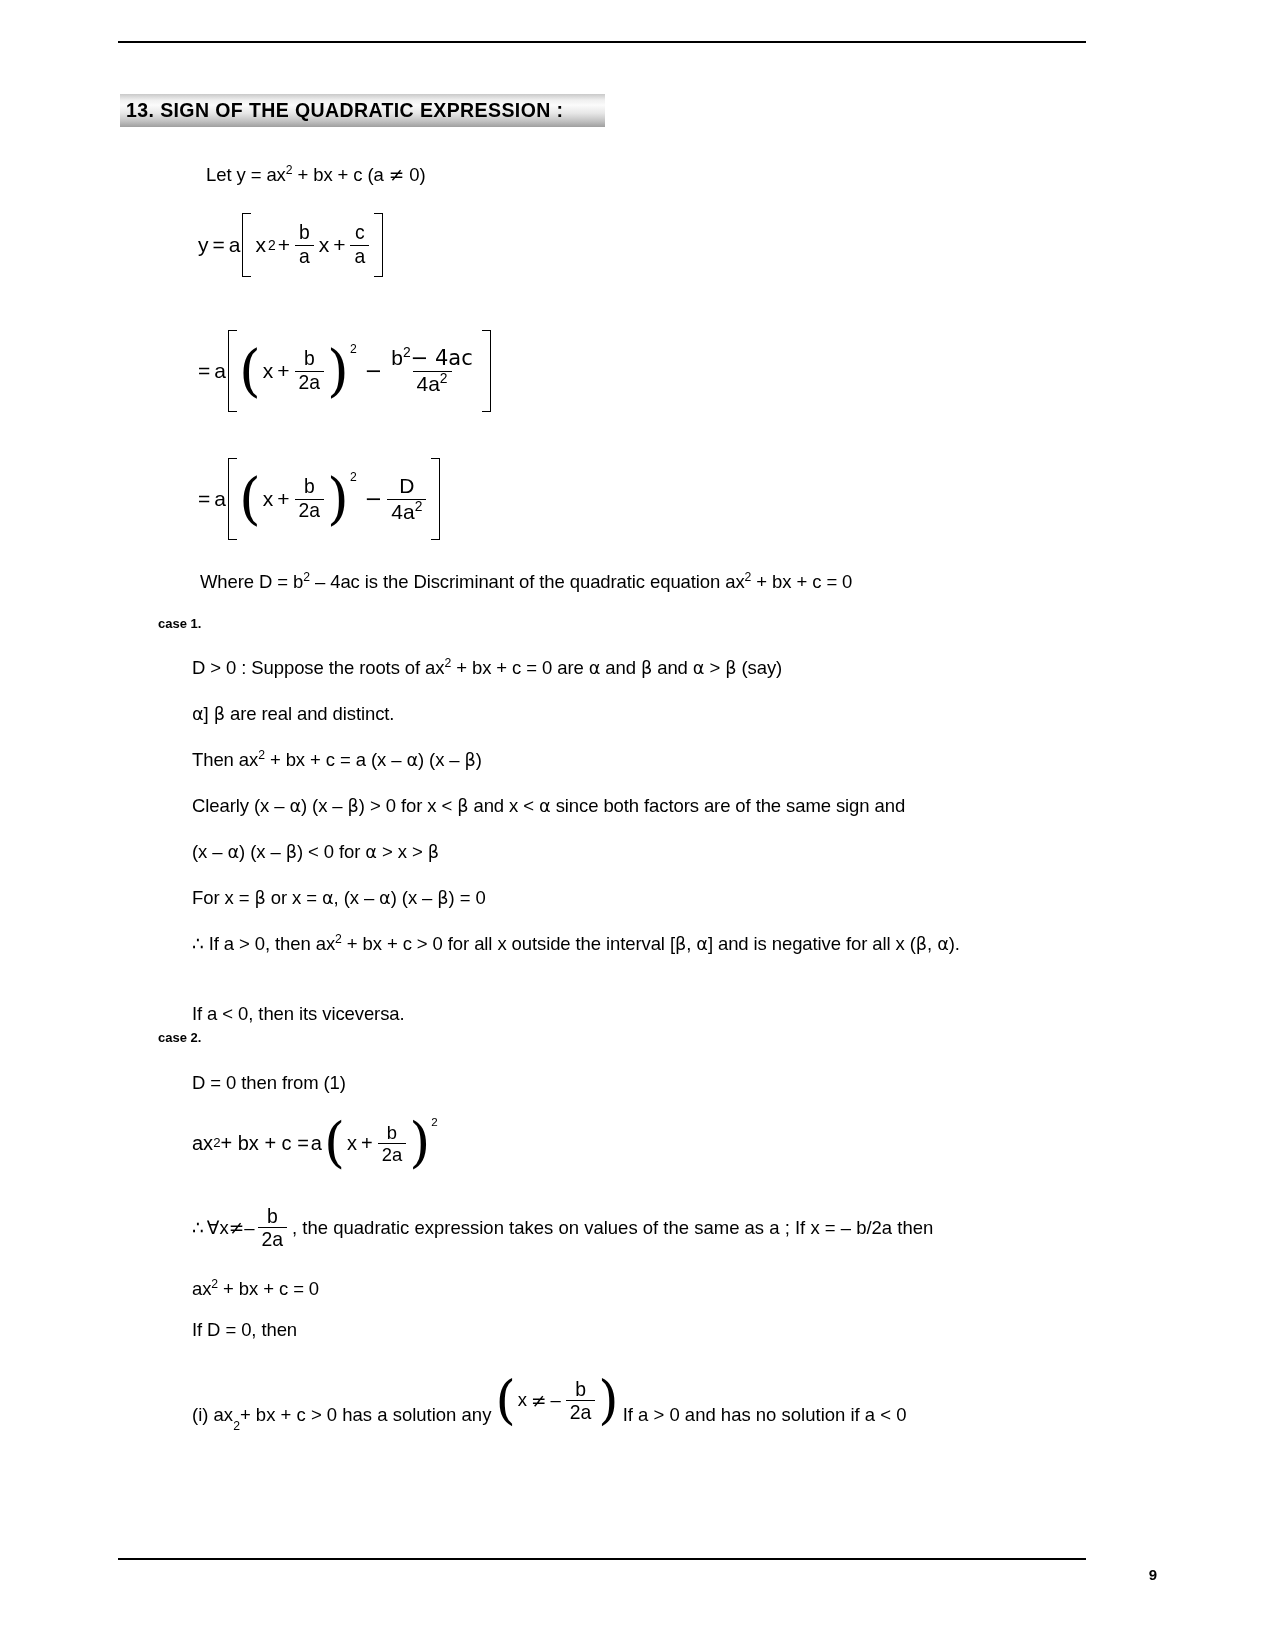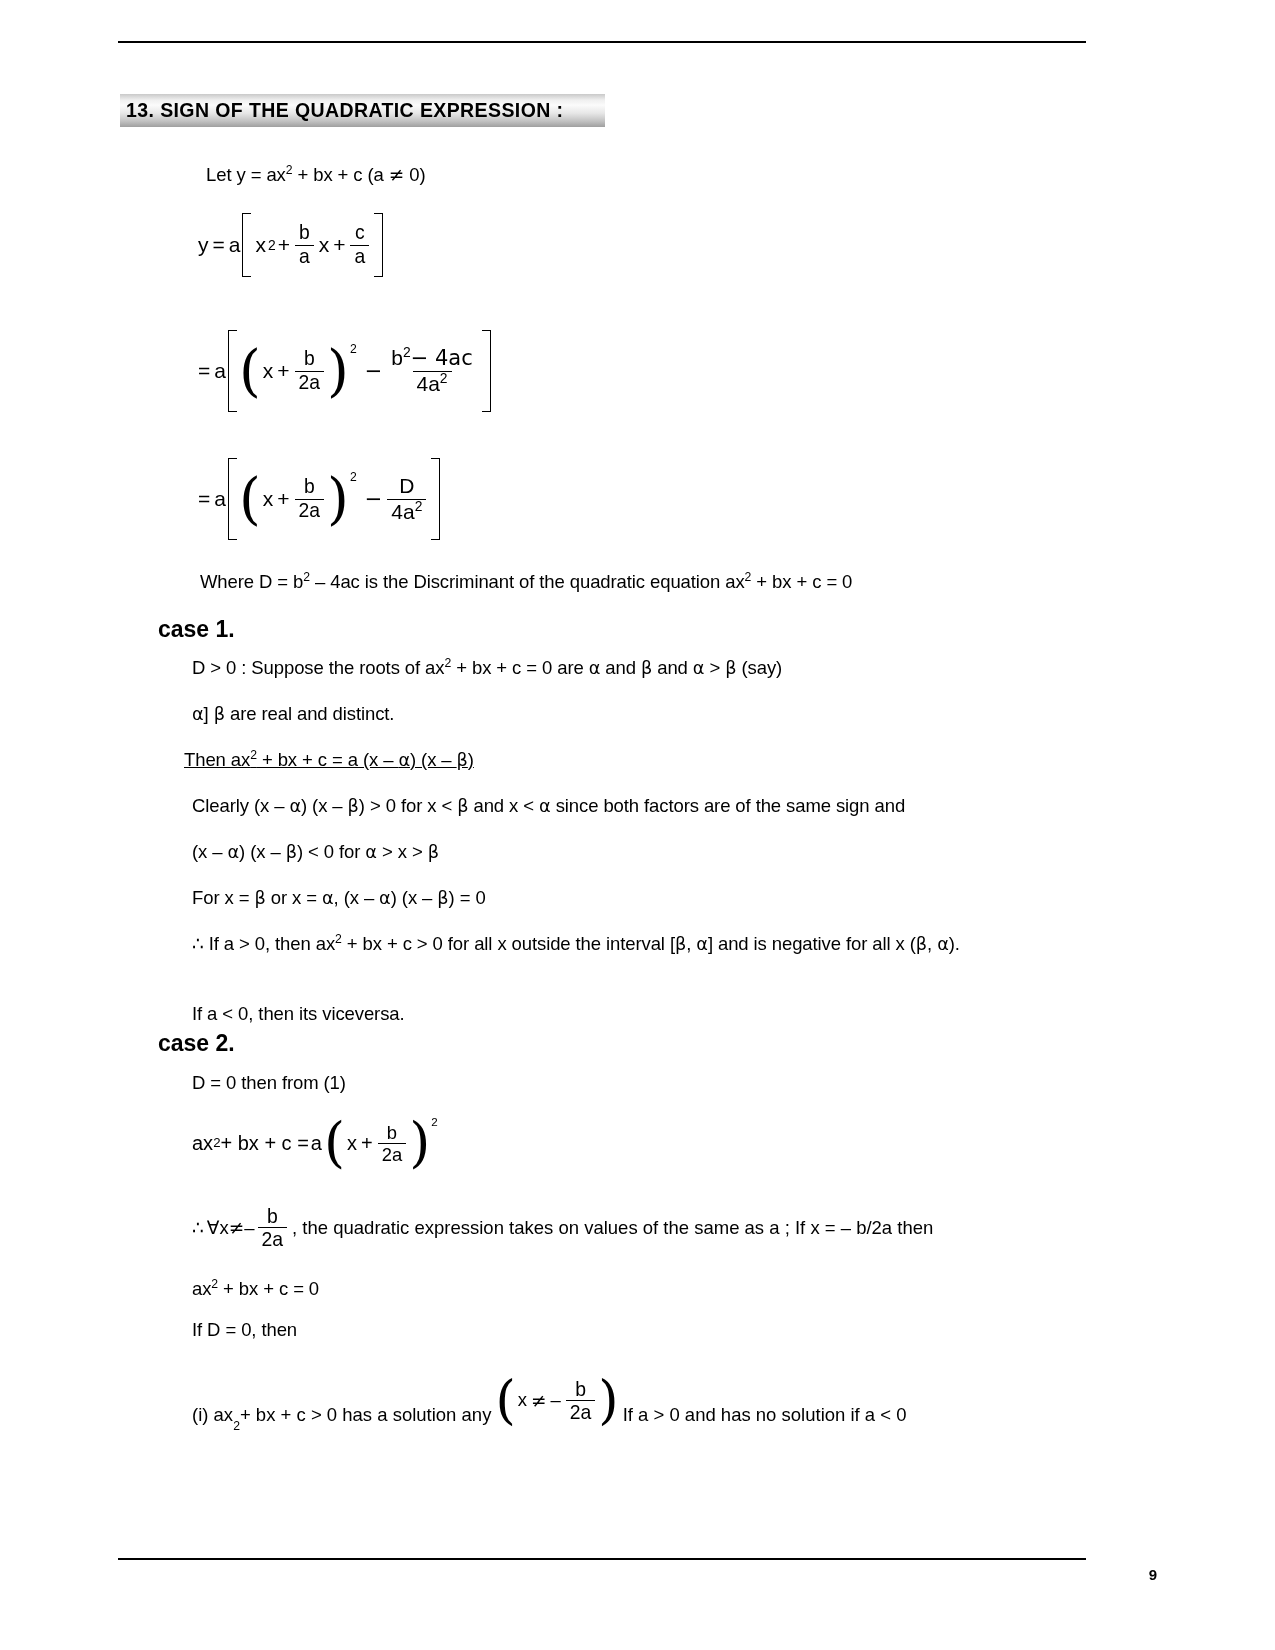--- a/index.html
+++ b/index.html
@@ -65,21 +65,21 @@
   
   .body-line {
     position: absolute;
     font-size: 18.5px;
     line-height: 1.25;
     white-space: nowrap;
     letter-spacing: -0.1px;
   }
   .case-label {
     position: absolute;
-    font-size: 23px;
+    font-size: 13px;
     font-weight: bold;
     white-space: nowrap;
   }
   sup.e {
     font-size: 0.66em;
     vertical-align: super;
     line-height: 0;
   }
   .gk { font-family: "DejaVu Sans", sans-serif; font-size: 0.96em; }
   .sym { font-family: "DejaVu Sans", sans-serif; }
@@ -282,21 +282,21 @@
   <div class="case-label" style="left:158px; top:616px;">case 1.</div>
 
   <div class="body-line" style="left:192px; top:656px;">
     <span>D &gt; 0 : Suppose the roots of ax</span><sup class="e">2</sup><span> + bx + c = 0 are  </span><span class="gk">α</span><span> and  </span><span class="gk">β</span><span> and  </span><span class="gk">α</span><span> &gt; </span><span class="gk">β</span><span> (say)</span>
   </div>
 
   <div class="body-line" style="left:192px; top:702px;">
     <span class="gk">α</span><span>]  </span><span class="gk">β</span><span> are real and distinct.</span>
   </div>
 
-  <div class="body-line" style="left:184px; top:748px;text-decoration:underline;">
+  <div class="body-line" style="left:192px; top:748px;">
     <span>Then ax</span><sup class="e">2</sup><span> + bx + c = a (x – </span><span class="gk">α</span><span>) (x – </span><span class="gk">β</span><span>)</span>
   </div>
 
   <div class="body-line" style="left:192px; top:794px;">
     <span>Clearly (x – </span><span class="gk">α</span><span>) (x – </span><span class="gk">β</span><span>) &gt; 0 for x &lt; </span><span class="gk">β</span><span> and x &lt; </span><span class="gk">α</span><span> since both factors are of the same sign and</span>
   </div>
 
   <div class="body-line" style="left:192px; top:840px;">
     <span>(x – </span><span class="gk">α</span><span>) (x – </span><span class="gk">β</span><span>)  &lt; 0 for  </span><span class="gk">α</span><span> &gt; x &gt; </span><span class="gk">β</span>
   </div>

